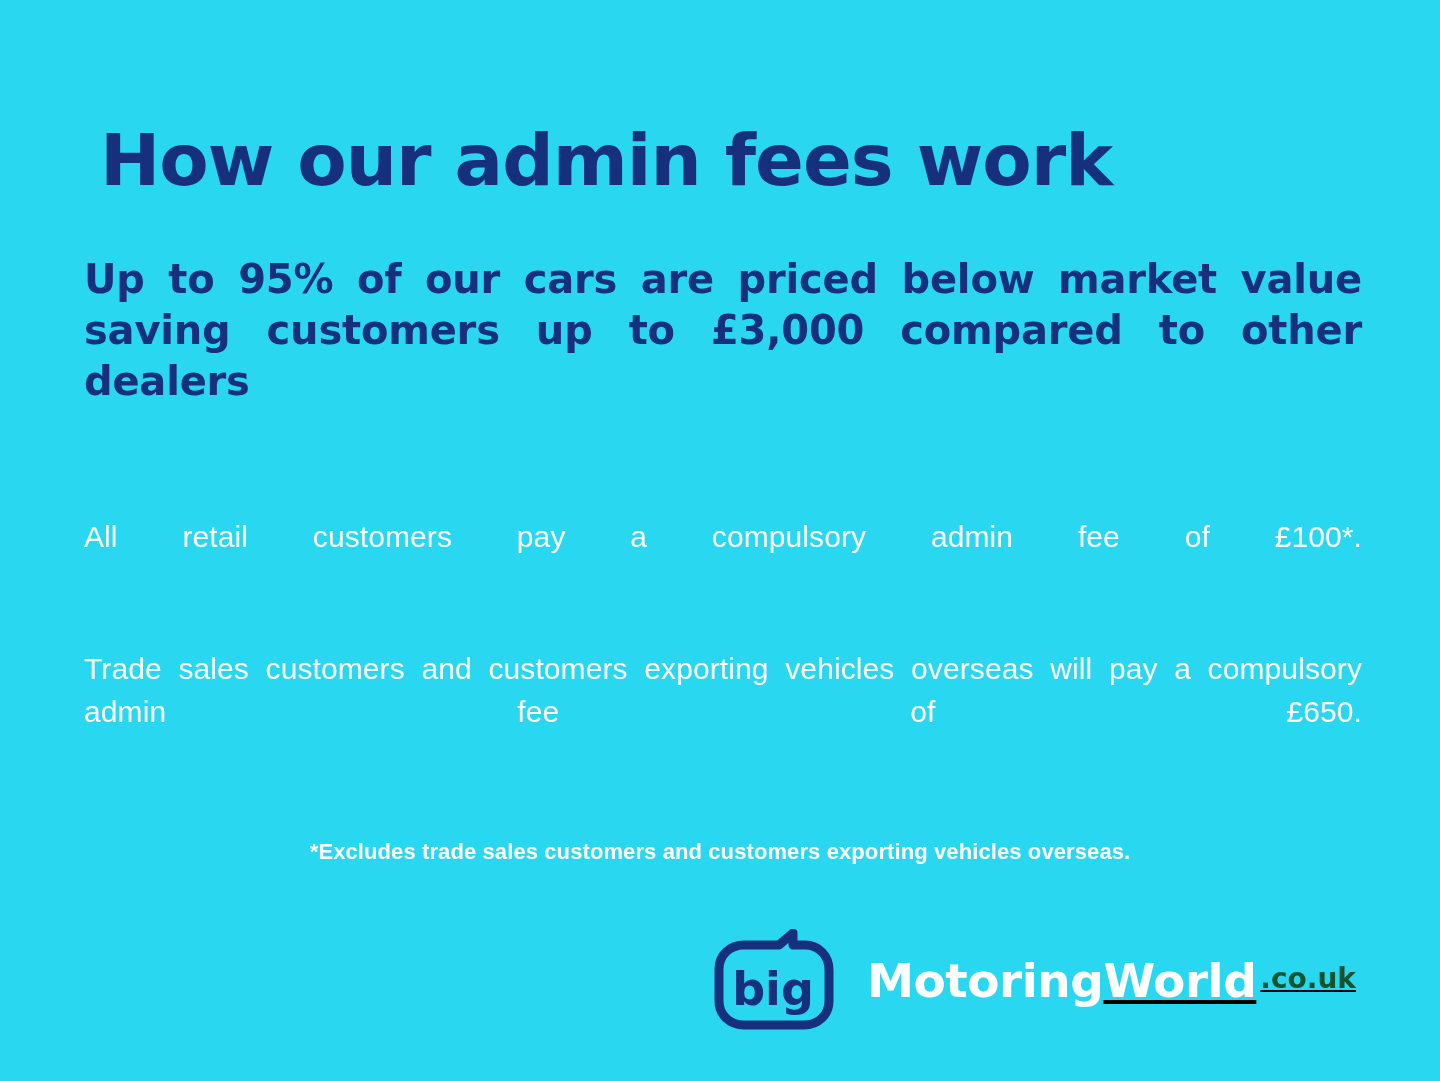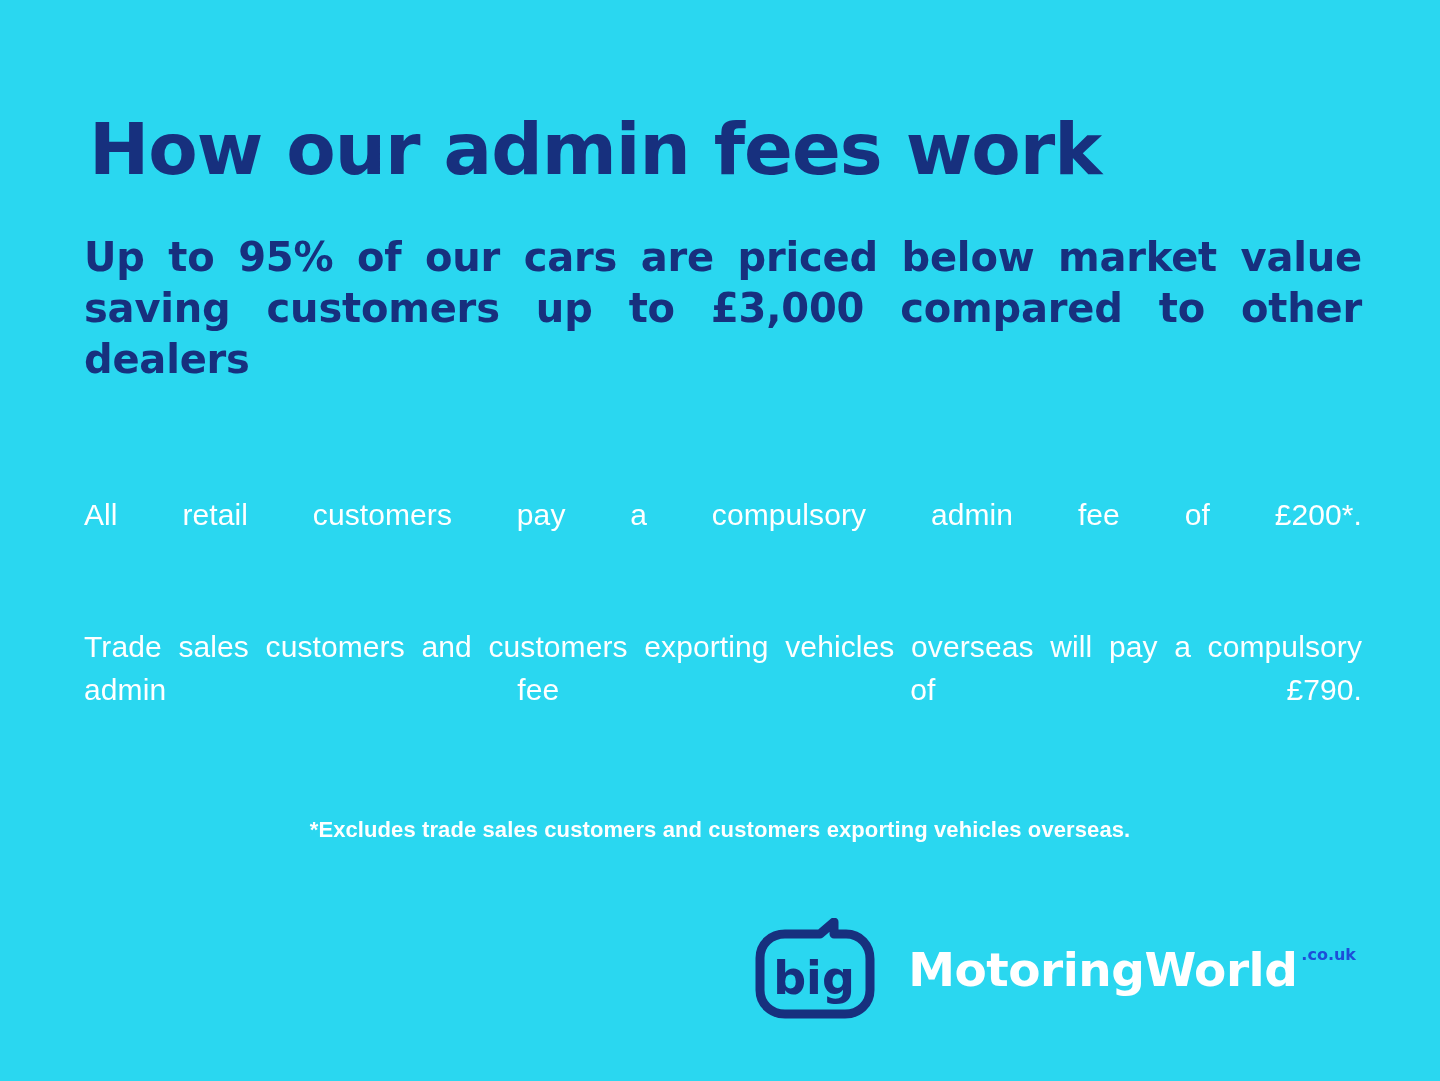--- a/index.html
+++ b/index.html
@@ -15,21 +15,21 @@
   }
   .page {
     position: relative;
     width: 1440px;
     height: 1081px;
     background: #2ad7f0;
     box-sizing: border-box;
     padding: 0 84px;
   }
   .title {
-    margin: 5px;
+    margin: 16px;
     padding-top: 108px;
     font-size: 72px;
     line-height: 1.0;
     font-weight: 800;
     letter-spacing: -1px;
     color: #17307e;
     font-family: "DejaVu Sans", sans-serif;
   }
   .subhead {
     margin: 0;
@@ -97,44 +97,45 @@
   .logo-text .l1,
   .logo-text .l2 {
     font-family: "DejaVu Sans", sans-serif;
     font-weight: 800;
     font-size: 47px;
     color: #ffffff;
     letter-spacing: -0.5px;
   }
   .logo-text .l2row {
     display: flex;
-    align-items: flex-start;
+    align-items: center;
+    text-decoration: underline;
   }
   .logo-text .tld {
     font-family: "DejaVu Sans", sans-serif;
     font-weight: 800;
-    font-size: 16px;
-    color: #1d4ed8;
+    font-size: 28px;
+    color: #14532d;
     padding-bottom: 4px;
     padding-left: 4px;
   }
 </style>
 </head>
 <body>
 
 <div class="page">
 
   <h1 class="title">How our admin fees work</h1>
 
   <p class="subhead">Up to 95% of our cars are priced below market value saving customers up to £3,000 compared to other dealers</p>
 
-  <p class="body-block b1">All retail customers pay a compulsory admin fee of £200*.</p>
+  <p class="body-block b1">All retail customers pay a compulsory admin fee of £100*.</p>
 
 
-  <p class="body-block b3">Trade sales customers and customers exporting vehicles overseas will pay a compulsory admin fee of £790.</p>
+  <p class="body-block b3">Trade sales customers and customers exporting vehicles overseas will pay a compulsory admin fee of £650.</p>
 
   <p class="footnote">*Excludes trade sales customers and customers exporting vehicles overseas.</p>
 
   <div class="logo-wrap">
 
     <div class="logo-mark">
       <svg width="128" height="104" viewBox="0 0 128 104" xmlns="http://www.w3.org/2000/svg">
         <path d="M10 40 C10 26 21 16 35 16 L70 16 L84 4 L84 16 L96 16 C110 16 120 27 120 41 L120 72 C120 86 109 96 95 96 L35 96 C21 96 10 86 10 72 Z" fill="none" stroke="#17307e" stroke-width="9" stroke-linejoin="round"></path>
         <text x="64" y="76" text-anchor="middle" font-family="DejaVu Sans, sans-serif" font-size="46" font-weight="800" fill="#17307e">big</text>
       </svg>

